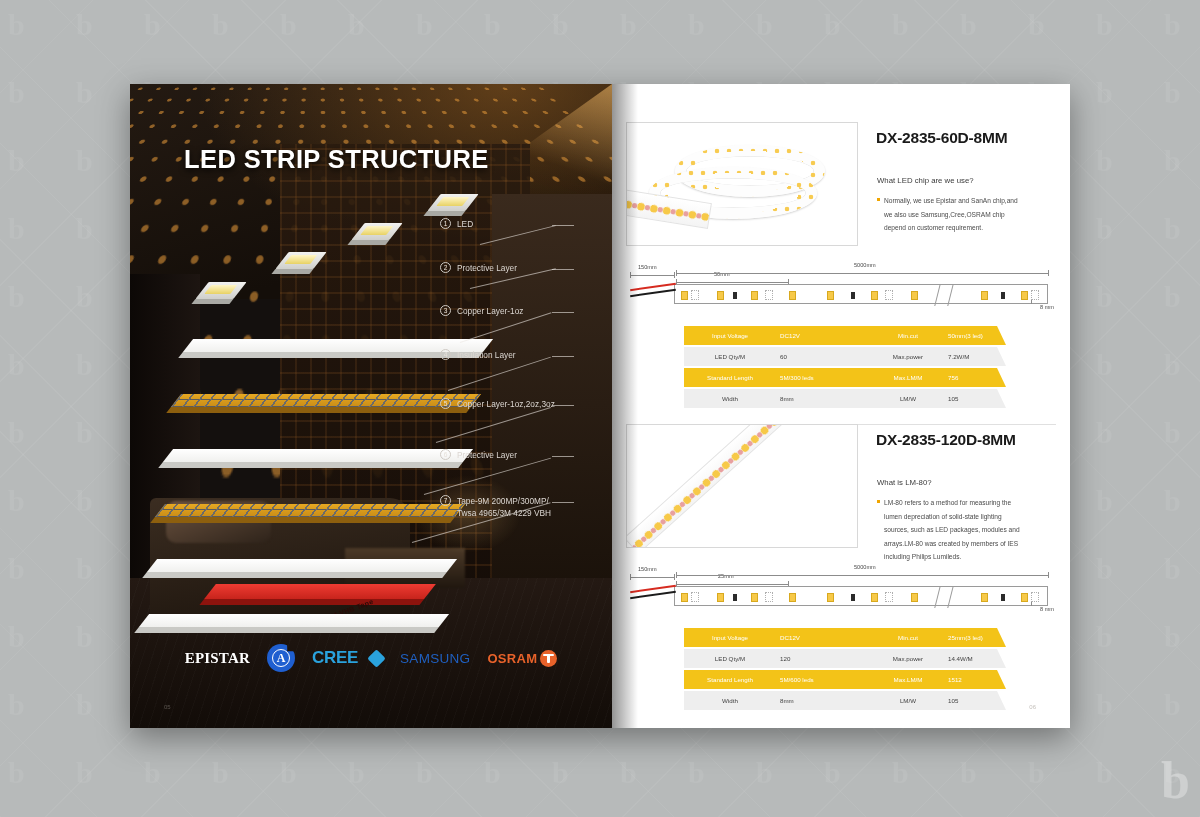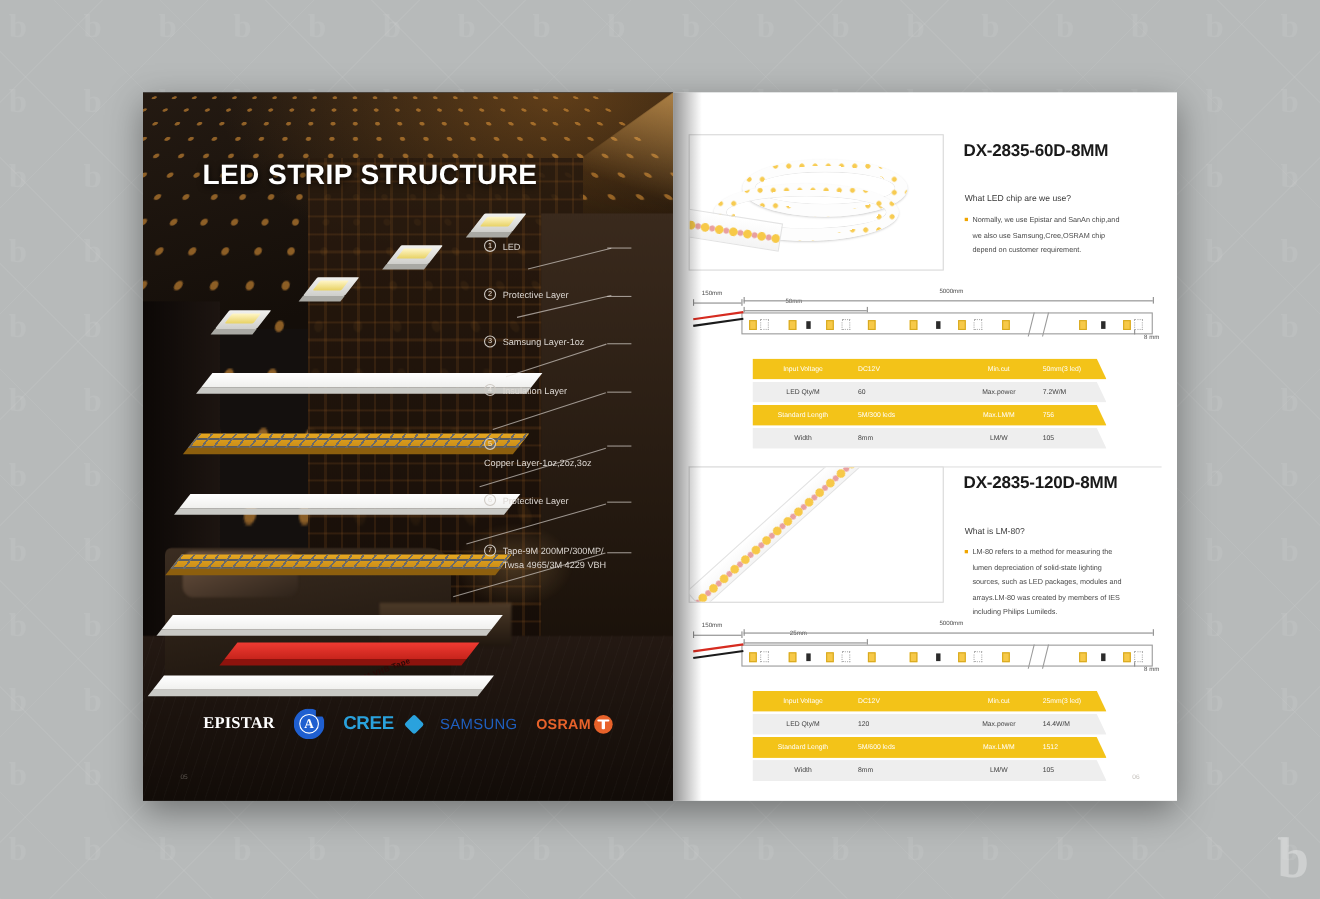--- a/index.html
+++ b/index.html
@@ -697,27 +697,27 @@
       <div class="callout" style="top:134px;">
         <span class="num">1</span>
         <span>LED</span>
       </div>
       <div class="callout" style="top:178px;">
         <span class="num">2</span>
         <span>Protective Layer</span>
       </div>
       <div class="callout" style="top:221px;">
         <span class="num">3</span>
-        <span>Samsung Layer-1oz</span>
+        <span>Copper Layer-1oz</span>
       </div>
       <div class="callout" style="top:265px;">
         <span class="num">4</span>
         <span>Insulation Layer</span>
       </div>
-      <div class="callout" style="top:314px;flex-direction:column;">
+      <div class="callout" style="top:314px;">
         <span class="num">5</span>
         <span>Copper Layer-1oz,2oz,3oz</span>
       </div>
       <div class="callout" style="top:365px;">
         <span class="num">6</span>
         <span>Protective Layer</span>
       </div>
       <div class="callout" style="top:411px;">
         <span class="num">7</span>
         <span>

